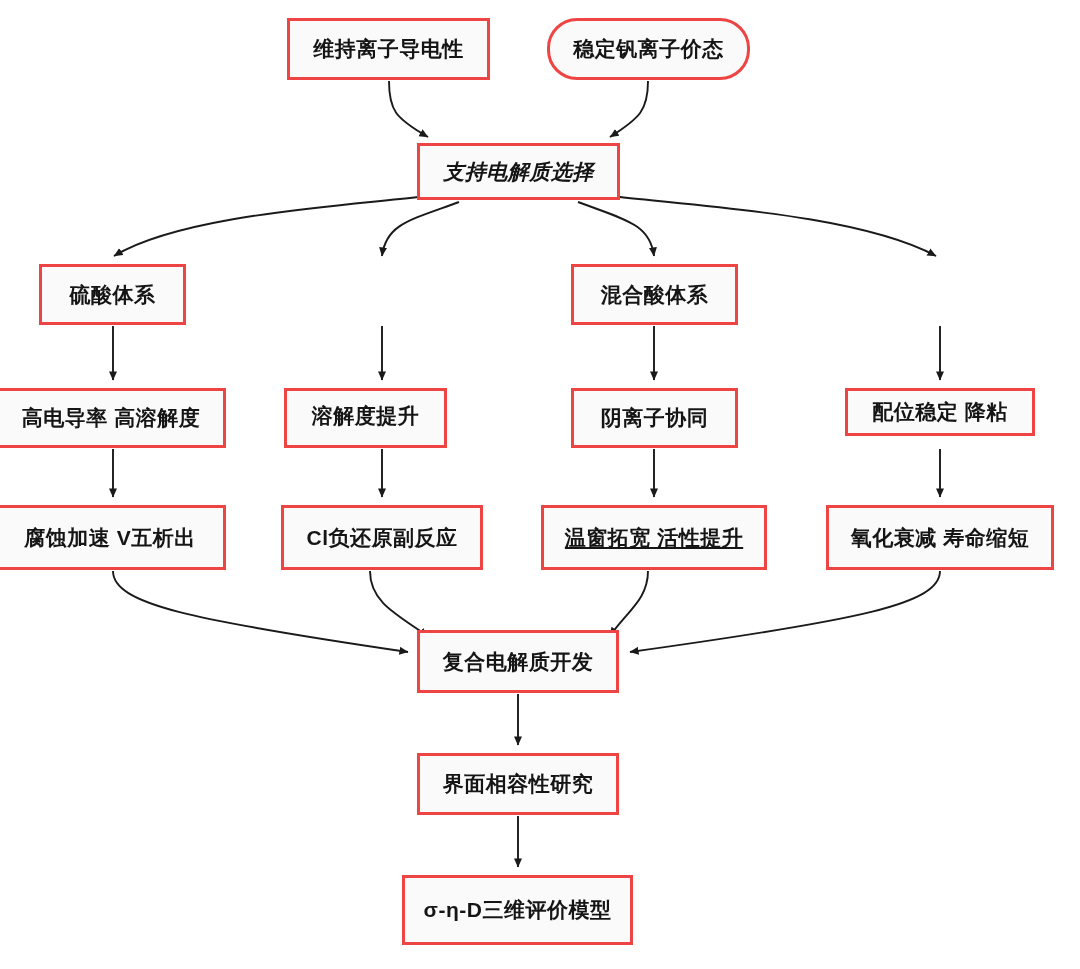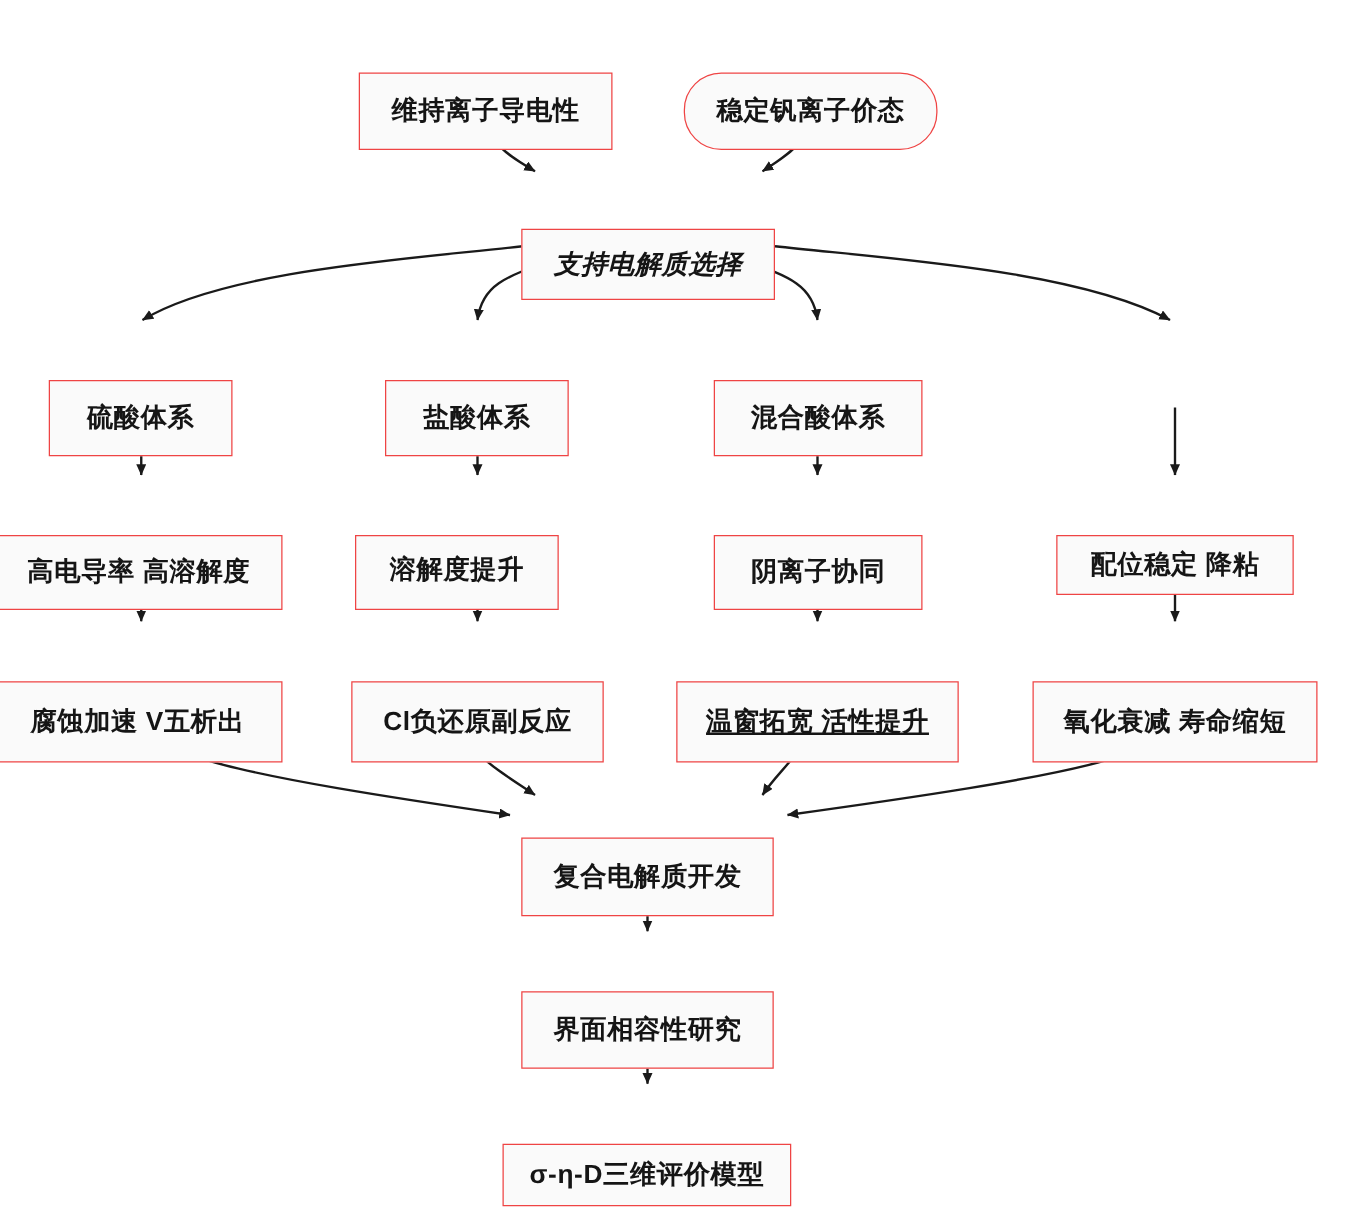--- a/index.html
+++ b/index.html
@@ -1,24 +1,24 @@
 <!DOCTYPE html>
 <html><head>
 <meta charset="utf-8">
 <style>
   html,body{margin:0;padding:0;background:#ffffff;}
   body{width:1080px;height:969px;overflow:hidden;
        font-family:"Liberation Sans","DejaVu Sans",sans-serif;}
   #stage{position:relative;width:1080px;height:969px;background:#fff;}
   svg#wires{position:absolute;left:0;top:0;width:1080px;height:969px;}
   .node{position:absolute;box-sizing:border-box;background:#fafafa;
-        border:1px solid #ef4444;display:flex;align-items:center;
+        border:3px solid #ef4444;display:flex;align-items:center;
         justify-content:center;color:#151515;font-weight:700;
         letter-spacing:.5px;line-height:1.2;text-align:center;
-        white-space:nowrap;margin-top:40px;}
+        white-space:nowrap;}
   .fs21{font-size:21px;}
 </style>
 </head>
 <body>
 
 <div id="stage">
 
   <svg id="wires" viewBox="0 0 1080 969">
     <defs>
       <marker id="ah" markerWidth="11" markerHeight="11" refX="8.6" refY="4" orient="auto" markerUnits="userSpaceOnUse">
@@ -55,32 +55,31 @@
     </g>
   </svg>
 
   <div class="node fs21" style="left:287px;top:18px;width:203px;height:62px;">维持离子导电性</div>
 
   <div class="node fs21" style="left:547px;top:18px;width:203px;height:62px;border-radius:30px;">稳定钒离子价态</div>
 
   <div class="node fs21" style="left:417px;top:143px;width:203px;height:57px;font-style:italic;">支持电解质选择</div>
 
   <div class="node fs21" style="left:39px;top:264px;width:147px;height:61px;">硫酸体系</div>
-  <div class="node fs21" style="left:308px;top:264px;width:147px;height:61px;">盐酸体系</div>
   <div class="node fs21" style="left:571px;top:264px;width:167px;height:61px;">混合酸体系</div>
 
   <div class="node fs21" style="left:-4px;top:388px;width:230px;height:60px;">高电导率 高溶解度</div>
   <div class="node fs21" style="left:284px;top:388px;width:163px;height:60px;font-family:Liberation Mono, monospace;">溶解度提升</div>
   <div class="node fs21" style="left:571px;top:388px;width:167px;height:60px;">阴离子协同</div>
   <div class="node fs21" style="left:845px;top:388px;width:190px;height:48px;">配位稳定 降粘</div>
 
   <div class="node fs21" style="left:-6px;top:505px;width:232px;height:65px;">腐蚀加速 V五析出</div>
   <div class="node fs21" style="left:281px;top:505px;width:202px;height:65px;">Cl负还原副反应</div>
   <div class="node fs21" style="left:541px;top:505px;width:226px;height:65px;text-decoration:underline;">温窗拓宽 活性提升</div>
   <div class="node fs21" style="left:826px;top:505px;width:228px;height:65px;">氧化衰减 寿命缩短</div>
 
   <div class="node fs21" style="left:417px;top:630px;width:202px;height:63px;">复合电解质开发</div>
 
   <div class="node fs21" style="left:417px;top:753px;width:202px;height:62px;">界面相容性研究</div>
 
-  <div class="node fs21" style="left:402px;top:875px;width:231px;height:50px;">σ-η-D三维评价模型</div>
+  <div class="node fs21" style="left:402px;top:875px;width:231px;height:70px;">σ-η-D三维评价模型</div>
 
 </div>
 
 </body></html>

